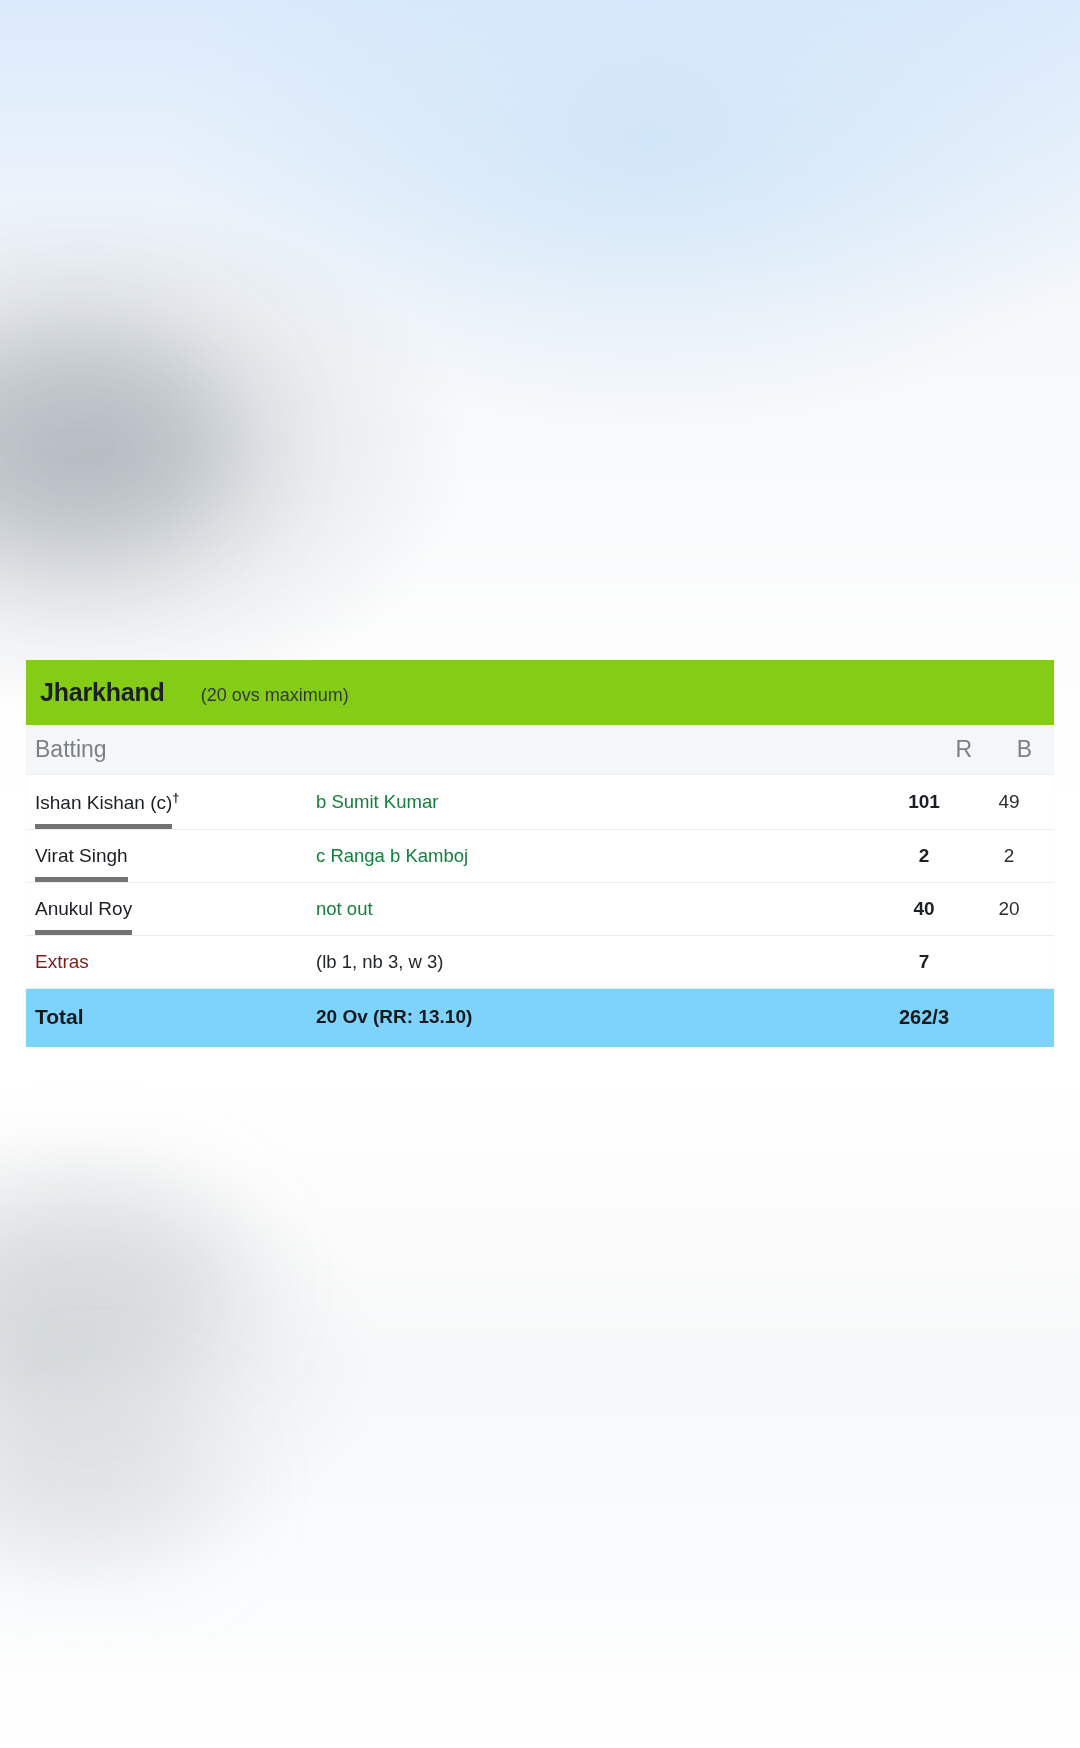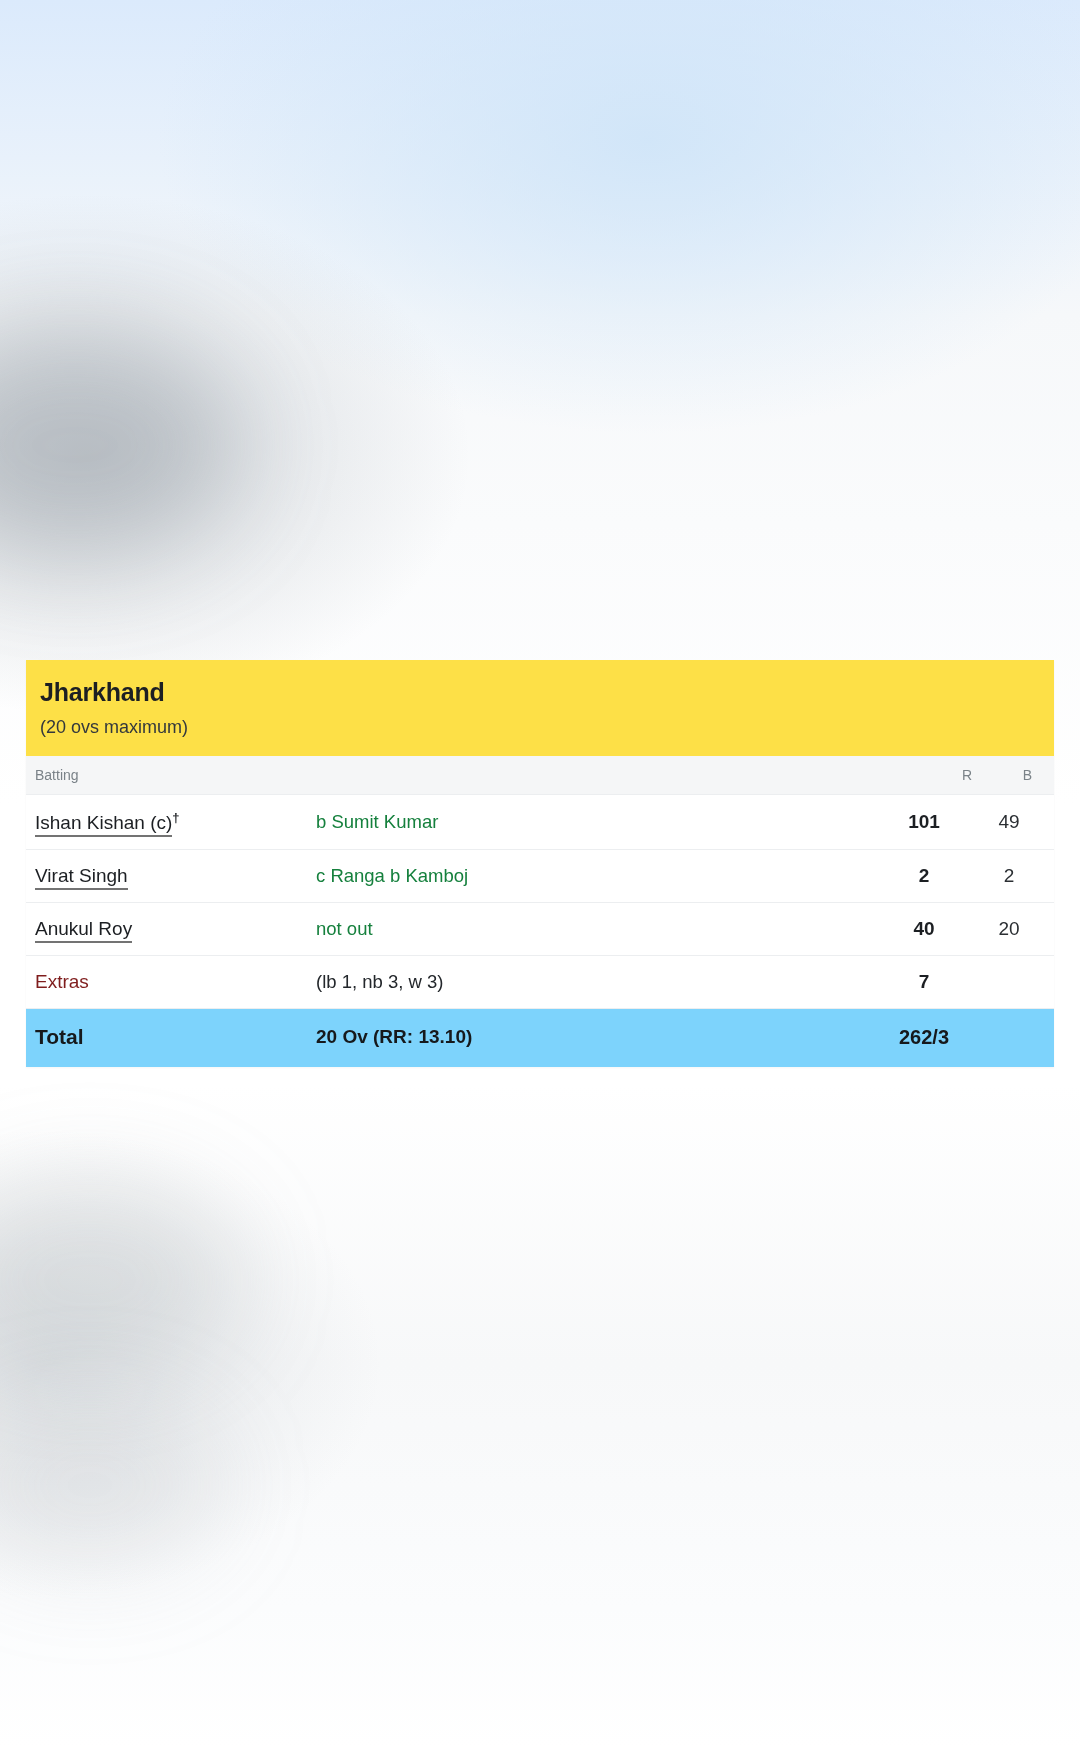--- a/index.html
+++ b/index.html
@@ -39,51 +39,50 @@
   .scorecard {
     position: absolute;
     left: 26px;
     top: 660px;
     width: 1028px;
     background: #ffffff;
     box-shadow: 0 1px 2px rgba(0,0,0,0.04);
   }
 
   .card-header {
-    background: #fde047;
+    background: #84cc16;
     padding: 18px 12px 18px 14px;
     display: flex;
     align-items: baseline;
-    gap: 10px;
-    flex-direction: column;
   }
   .team-name {
     font-size: 25px;
     font-weight: bold;
     color: #1c1f23;
     letter-spacing: -0.2px;
   }
   .overs-note {
     font-size: 18px;
     color: #33383d;
+    margin-left: 36px;
   }
 
   table.batting {
     width: 100%;
     border-collapse: collapse;
     table-layout: fixed;
   }
   table.batting col.c-name { width: 290px; }
   table.batting col.c-dismissal { width: 560px; }
   table.batting col.c-runs { width: 110px; }
   table.batting col.c-balls { width: 68px; }
 
   thead th {
     background: #f5f6f7;
-    font-size: 14px;
+    font-size: 23px;
     font-weight: normal;
     color: #7a8288;
     padding: 11px 0 11px 0;
     text-align: left;
     border-bottom: 1px solid #eceef0;
   }
   thead th.num { text-align: right; }
   thead th.c1 { padding-left: 9px; }
   thead th.c3 { padding-right: 14px; }
   thead th.c4 { padding-right: 22px; }
@@ -104,22 +103,22 @@
     font-size: 19px;
   }
   td.balls {
     text-align: center;
     padding-right: 22px;
     color: #2b2f33;
     font-size: 19px;
   }
 
   .player-link {
-    border-bottom: 2px solid #737373;
-    padding-bottom: 2px;
+    border-bottom: 5px solid #737373;
+    padding-bottom: 11px;
     color: #1c1f23;
     text-decoration: none;
     font-weight: 500;
   }
   .keeper-mark {
     font-size: 13px;
     vertical-align: super;
     font-weight: bold;
   }
 

